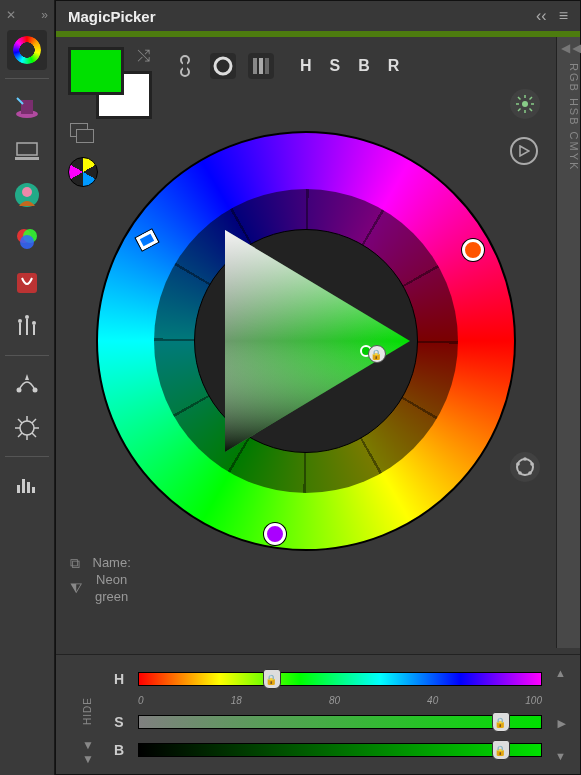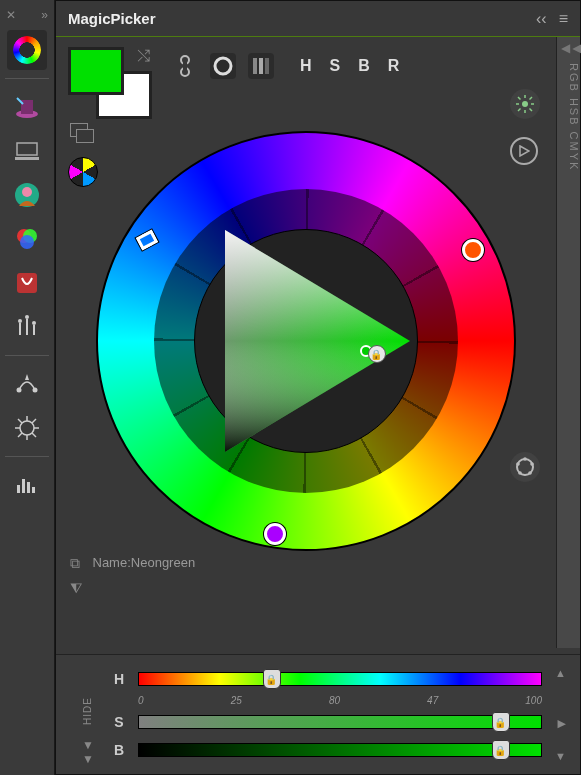--- a/index.html
+++ b/index.html
@@ -59,21 +59,21 @@
     display:flex;
     flex-direction:column;
     background:#383838;
     border:1px solid #111;
   }
   .titlebar {
     height:36px;
     display:flex;
     align-items:center;
     padding:0 12px;
-    border-bottom:1px solid #4d7c0f;
+    border-bottom:6px solid #4d7c0f;
   }
   .title { font-weight:bold; color:#eee; font-size:15px; flex:1; }
   .title-icons { display:flex; gap:12px; color:#aaa; font-size:16px; }
 
   .body {
     flex:1;
     display:flex;
     position:relative;
   }
   .main-col {
@@ -220,21 +220,21 @@
   
   .name-block{
     display:flex;
     gap:10px;
     color:#999;
     font-size:13px;
     margin-top:4px;
     margin-left:2px;
   }
   .name-icons{display:flex;flex-direction:column;gap:8px;color:#888;font-size:14px;}
-  .name-text{display:flex;flex-direction:row;line-height:1.3;}
+  .name-text{display:flex;flex-direction:column;line-height:1.3;align-items:center;}
 
   
   .sliders{
     border-top:1px solid #222;
     margin-top:6px;
     padding:10px 38px 10px 56px;
     position:relative;
     background:#3b3b3b;
   }
   .hide-label{
@@ -496,23 +496,23 @@
       <span class="slider-arrow" style="top:12px;">▲</span>
       <div class="slider-row">
         <div class="lab">H</div>
         <div class="track t-hue">
           <div class="thumb" style="left:33%;">🔒</div>
         </div>
       </div>
 
       <div class="scale">
         <span>0</span>
-        <span>25</span>
+        <span>18</span>
         <span>80</span>
-        <span>47</span>
+        <span>40</span>
         <span>100</span>
       </div>
 
       <span class="slider-arrow" style="top:62px;">▶</span>
       <div class="slider-row">
         <div class="lab">S</div>
         <div class="track t-sat">
           <div class="thumb" style="left:90%;">🔒</div>
         </div>
       </div>

